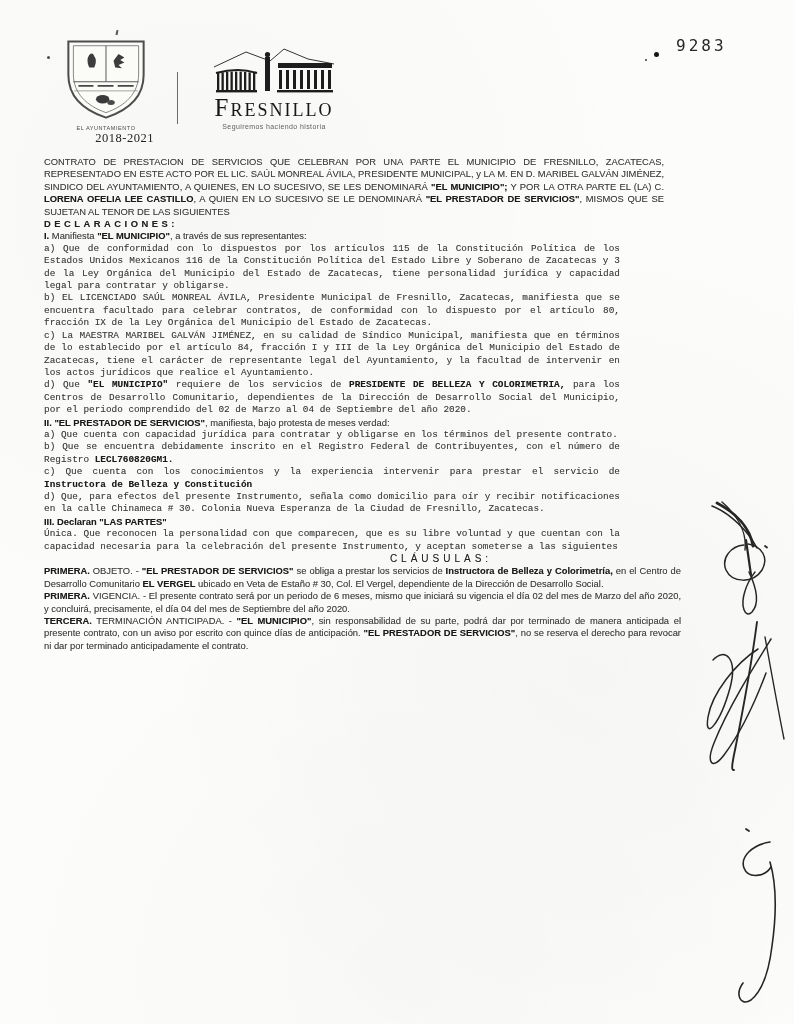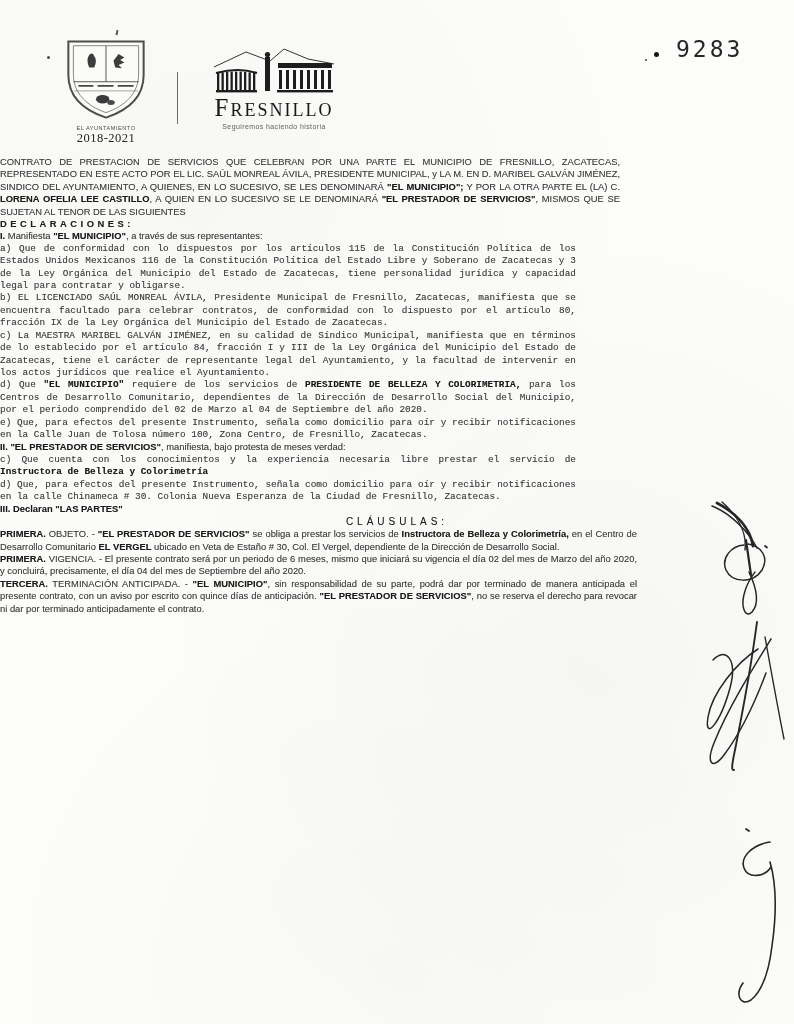--- a/index.html
+++ b/index.html
@@ -13,40 +13,40 @@
     overflow:hidden;
     font-family:"Liberation Sans", sans-serif;
   }
 
   
   .coat { position:absolute; left:58px; top:36px; width:96px; text-align:center; }
   .coat svg { display:block; margin:0 auto; }
   .coat-cap1 { font-size:6px; letter-spacing:0.6px; color:#4c4c4c; margin-top:1px;
                transform:scale(.92); white-space:nowrap; }
   .coat-cap2 { font-family:"Liberation Serif", serif; font-size:12.5px; color:#242424;
-               letter-spacing:0.5px; margin-top:0px; }
+               letter-spacing:0.5px; margin-top:0px;text-align:right; }
   .hdr-divider { position:absolute; left:177px; top:72px; width:1px; height:52px; background:#6b6b6b; }
   .logo { position:absolute; left:186px; top:46px; width:176px; text-align:center; }
   .logo-art { display:block; margin:0 auto; }
   .logo-name { font-family:"Liberation Serif", serif; font-variant:small-caps;
                font-size:25px; line-height:30px; letter-spacing:2px; color:#171717;
                margin-top:-3px; white-space:nowrap; }
   .logo-tag { font-size:7px; color:#5e5e5e; letter-spacing:0.4px; margin-top:0px; }
   .folio { position:absolute; left:676px; top:36px; font-family:"DejaVu Sans Mono", monospace;
-           font-size:23px; letter-spacing:3px; color:#272727; }
+           font-size:16px; letter-spacing:3px; color:#272727; }
   .dot-a { position:absolute; left:645px; top:59px; width:2px; height:2px; background:#3a3a3a; border-radius:50%; }
   .dot-b { position:absolute; left:654px; top:52px; width:5px; height:5px; background:#161616; border-radius:50%; }
   .speck { position:absolute; left:47px; top:56px; width:3px; height:3px; background:#4a4a4a; border-radius:50%; }
   .tick  { position:absolute; left:116px; top:30px; width:1.5px; height:5px; background:#555; transform:rotate(12deg); }
 
   
   .doc-body { position:absolute; left:0; top:156px; width:794px;
               font-size:9.4px; line-height:12.4px; color:#3e3e3e;
               text-shadow:0 0 0.5px rgba(70,70,70,0.45); }
-  .doc-body p { margin:0; text-align:justify; }
+  .doc-body p { margin:0; text-align:justify;padding-left:44px; }
   .b { font-weight:bold; color:#1a1a1a; }
   .m0 { margin-left:108px; width:637px; }
   .m1 { margin-left:122px; width:620px; }
   .m1b{ margin-left:114px; width:628px; }
   .m2 { margin-left:167px; width:576px;font-family:Liberation Mono, monospace; }
   .mb12{margin-bottom:12px}.mb13{margin-bottom:13px}.mb15{margin-bottom:15px}
   .mb16{margin-bottom:16px}.mb17{margin-bottom:17px}.mb18{margin-bottom:18px}
   .mb26{margin-bottom:26px}
   .h-decl { font-weight:bold; color:#1f1f1f; letter-spacing:3.5px; text-align:left; }
   .h-cla  { font-weight:normal; color:#1f1f1f; letter-spacing:4px; text-align:center !important;
@@ -121,27 +121,29 @@
 
   <div class="doc-body">
     <p class="m1 mb12"><span>CONTRATO DE PRESTACION DE SERVICIOS QUE CELEBRAN POR UNA PARTE EL MUNICIPIO DE FRESNILLO, ZACATECAS, REPRESENTADO EN ESTE ACTO POR EL LIC. SAÚL MONREAL ÁVILA, PRESIDENTE MUNICIPAL, y LA M. EN D. MARIBEL GALVÁN JIMÉNEZ, SINDICO DEL AYUNTAMIENTO, A QUIENES, EN LO SUCESIVO, SE LES DENOMINARÁ </span><span class="b">"EL MUNICIPIO";</span><span> Y POR LA OTRA PARTE EL (LA) C. </span><span class="b">LORENA OFELIA LEE CASTILLO</span><span>, A QUIEN EN LO SUCESIVO SE LE DENOMINARÁ </span><span class="b">"EL PRESTADOR DE SERVICIOS"</span><span>, MISMOS QUE SE SUJETAN AL TENOR DE LAS SIGUIENTES</span></p>
     <p class="m1 mb12 h-decl">DECLARACIONES:</p>
 
     <p class="m1 mb15"><span class="b">I.</span><span> Manifiesta </span><span class="b">"EL MUNICIPIO"</span><span>, a través de sus representantes:</span></p>
     <p class="m2 mb17"><span>a) Que de conformidad con lo dispuestos por los artículos 115 de la Constitución Política de los Estados Unidos Mexicanos 116 de la Constitución Política del Estado Libre y Soberano de Zacatecas y 3 de la Ley Orgánica del Municipio del Estado de Zacatecas, tiene personalidad jurídica y capacidad legal para contratar y obligarse.</span></p>
     <p class="m2 mb17"><span>b) EL LICENCIADO SAÚL MONREAL ÁVILA, Presidente Municipal de Fresnillo, Zacatecas, manifiesta que se encuentra facultado para celebrar contratos, de conformidad con lo dispuesto por el artículo 80, fracción IX de la Ley Orgánica del Municipio del Estado de Zacatecas.</span></p>
     <p class="m2 mb17"><span>c) La MAESTRA MARIBEL GALVÁN JIMÉNEZ, en su calidad de Síndico Municipal, manifiesta que en términos de lo establecido por el artículo 84, fracción I y III de la Ley Orgánica del Municipio del Estado de Zacatecas, tiene el carácter de representante legal del Ayuntamiento, y la facultad de intervenir en los actos jurídicos que realice el Ayuntamiento.</span></p>
     <p class="m2 mb17"><span>d) Que </span><span class="b">"EL MUNICIPIO"</span><span> requiere de los servicios de </span><span class="b">PRESIDENTE DE BELLEZA Y COLORIMETRIA,</span><span> para los Centros de Desarrollo Comunitario, dependientes de la Dirección de Desarrollo Social del Municipio, por el periodo comprendido del 02 de Marzo al 04 de Septiembre del año 2020.</span></p>
-    <p class="m2 mb26"><span>e) Que, para efectos del presente Instrumento, señala como domicilio para oír y recibir notificaciones en la Calle Juan de Tolosa número 100, Zona Centro, de Fresnillo, Zacatecas.</span></p>
 
     <p class="m1b mb17"><span class="b">II. </span><span class="b">"EL PRESTADOR DE SERVICIOS"</span><span>, manifiesta, bajo protesta de meses verdad:</span></p>
-    <p class="m2 mb17"><span>c) Que cuenta con los conocimientos y la experiencia necesaria libre prestar el servicio de </span><span class="b">Instructora de Belleza y Colorimetría</span></p>
+    <p class="m2 mb15"><span>a) Que cuenta con capacidad jurídica para contratar y obligarse en los términos del presente contrato.</span></p>
+    <p class="m2 mb17"><span>b) Que se encuentra debidamente inscrito en el Registro Federal de Contribuyentes, con el número de Registro </span><span class="b">LECL760820GM1.</span></p>
+    <p class="m2 mb17"><span>c) Que cuenta con los conocimientos y la experiencia intervenir para prestar el servicio de </span><span class="b">Instructora de Belleza y Constitución</span></p>
     <p class="m2 mb15"><span>d) Que, para efectos del presente Instrumento, señala como domicilio para oír y recibir notificaciones en la calle Chinameca # 30. Colonia Nueva Esperanza de la Ciudad de Fresnillo, Zacatecas.</span></p>
 
     <p class="m1b mb13"><span class="b">III. Declaran "LAS PARTES"</span></p>
+    <p class="m2 mb18"><span>Única. Que reconocen la personalidad con que comparecen, que es su libre voluntad y que cuentan con la capacidad necesaria para la celebración del presente Instrumento, y aceptan someterse a las siguientes</span></p>
 
     <p class="h-cla mb15">CLÁUSULAS:</p>
     <p class="m0 mb17"><span class="b">PRIMERA.</span><span> OBJETO. - </span><span class="b">"EL PRESTADOR DE SERVICIOS"</span><span> se obliga a prestar los servicios de </span><span class="b">Instructora de Belleza y Colorimetría,</span><span> en el Centro de Desarrollo Comunitario </span><span class="b">EL VERGEL</span><span> ubicado en Veta de Estaño # 30, Col. El Vergel, dependiente de la Dirección de Desarrollo Social.</span></p>
     <p class="m0 mb16"><span class="b">PRIMERA.</span><span> VIGENCIA. - El presente contrato será por un periodo de 6 meses, mismo que iniciará su vigencia el día 02 del mes de Marzo del año 2020, y concluirá, precisamente, el día 04 del mes de Septiembre del año 2020.</span></p>
     <p class="m0"><span class="b">TERCERA.</span><span> TERMINACIÓN ANTICIPADA. - </span><span class="b">"EL MUNICIPIO"</span><span>, sin responsabilidad de su parte, podrá dar por terminado de manera anticipada el presente contrato, con un aviso por escrito con quince días de anticipación. </span><span class="b">"EL PRESTADOR DE SERVICIOS"</span><span>, no se reserva el derecho para revocar ni dar por terminado anticipadamente el contrato.</span></p>
   </div>
 
   <svg class="ink" width="794" height="1024" viewBox="0 0 794 1024">
     <g fill="none" stroke="#262626" stroke-linecap="round" stroke-linejoin="round">
       <g>

